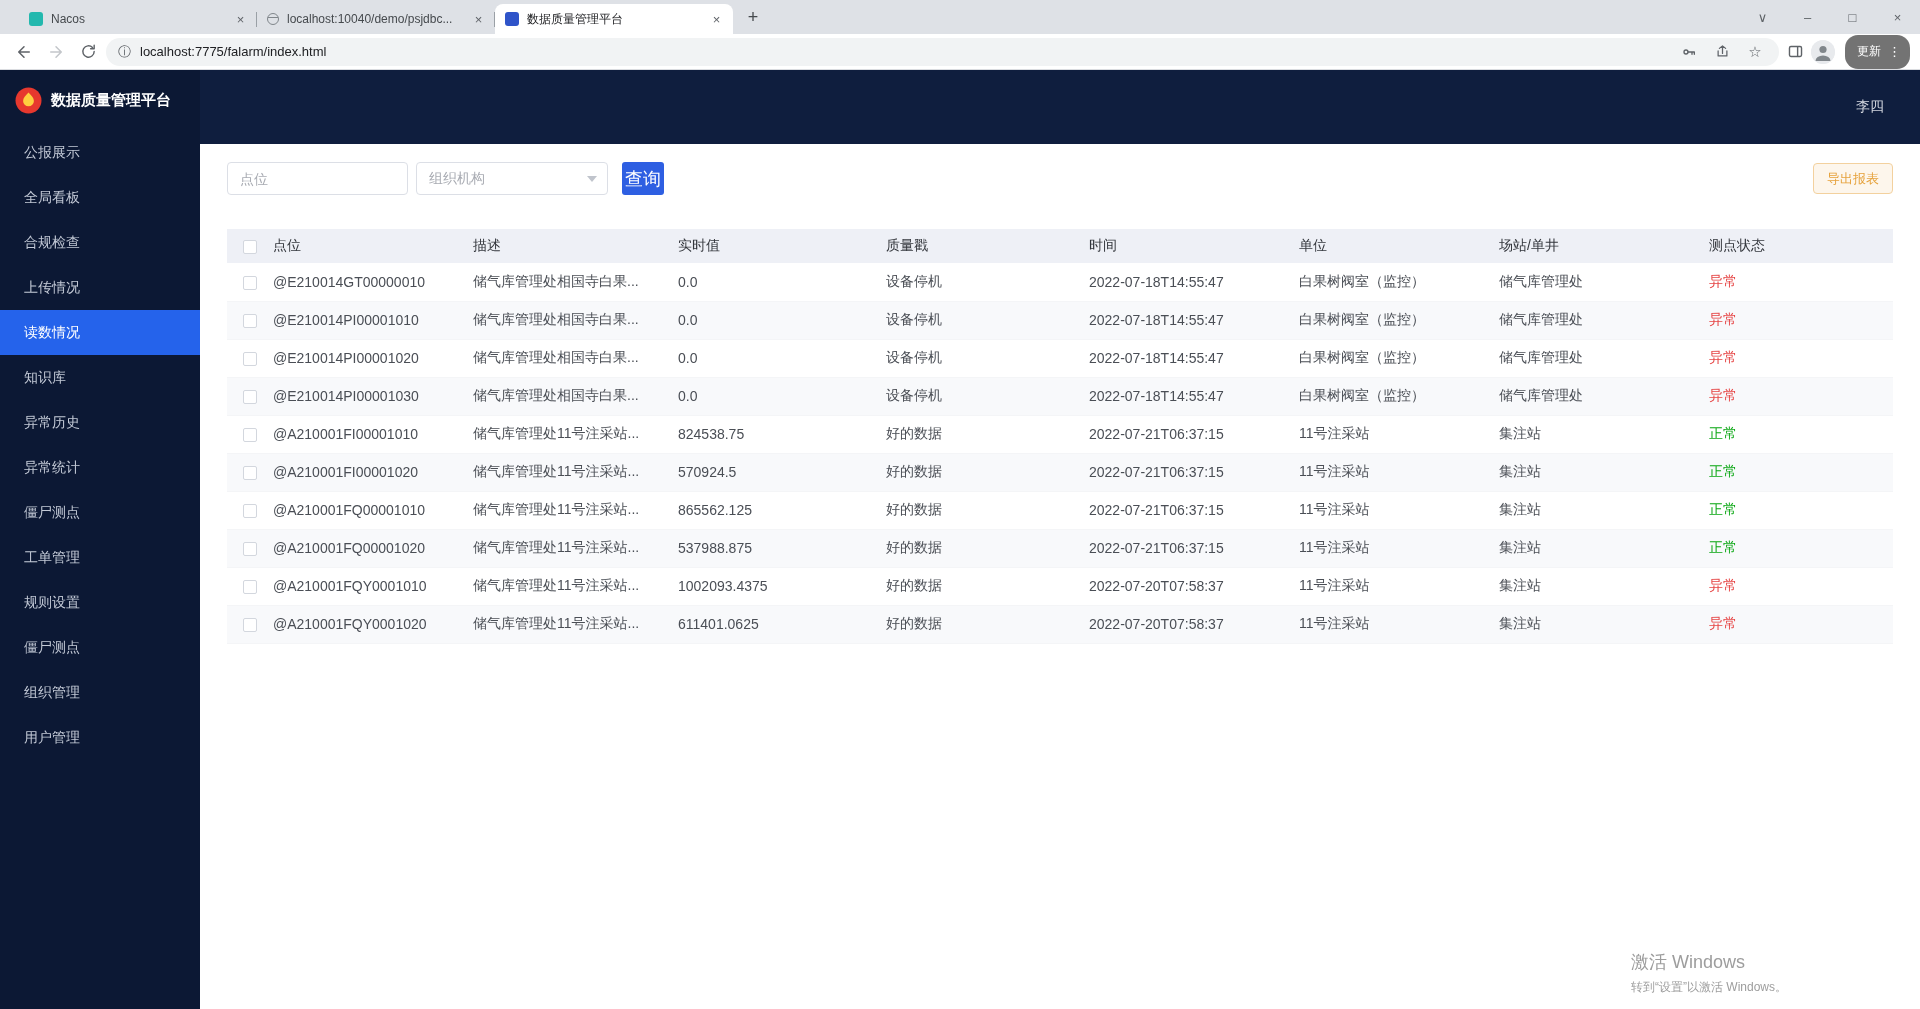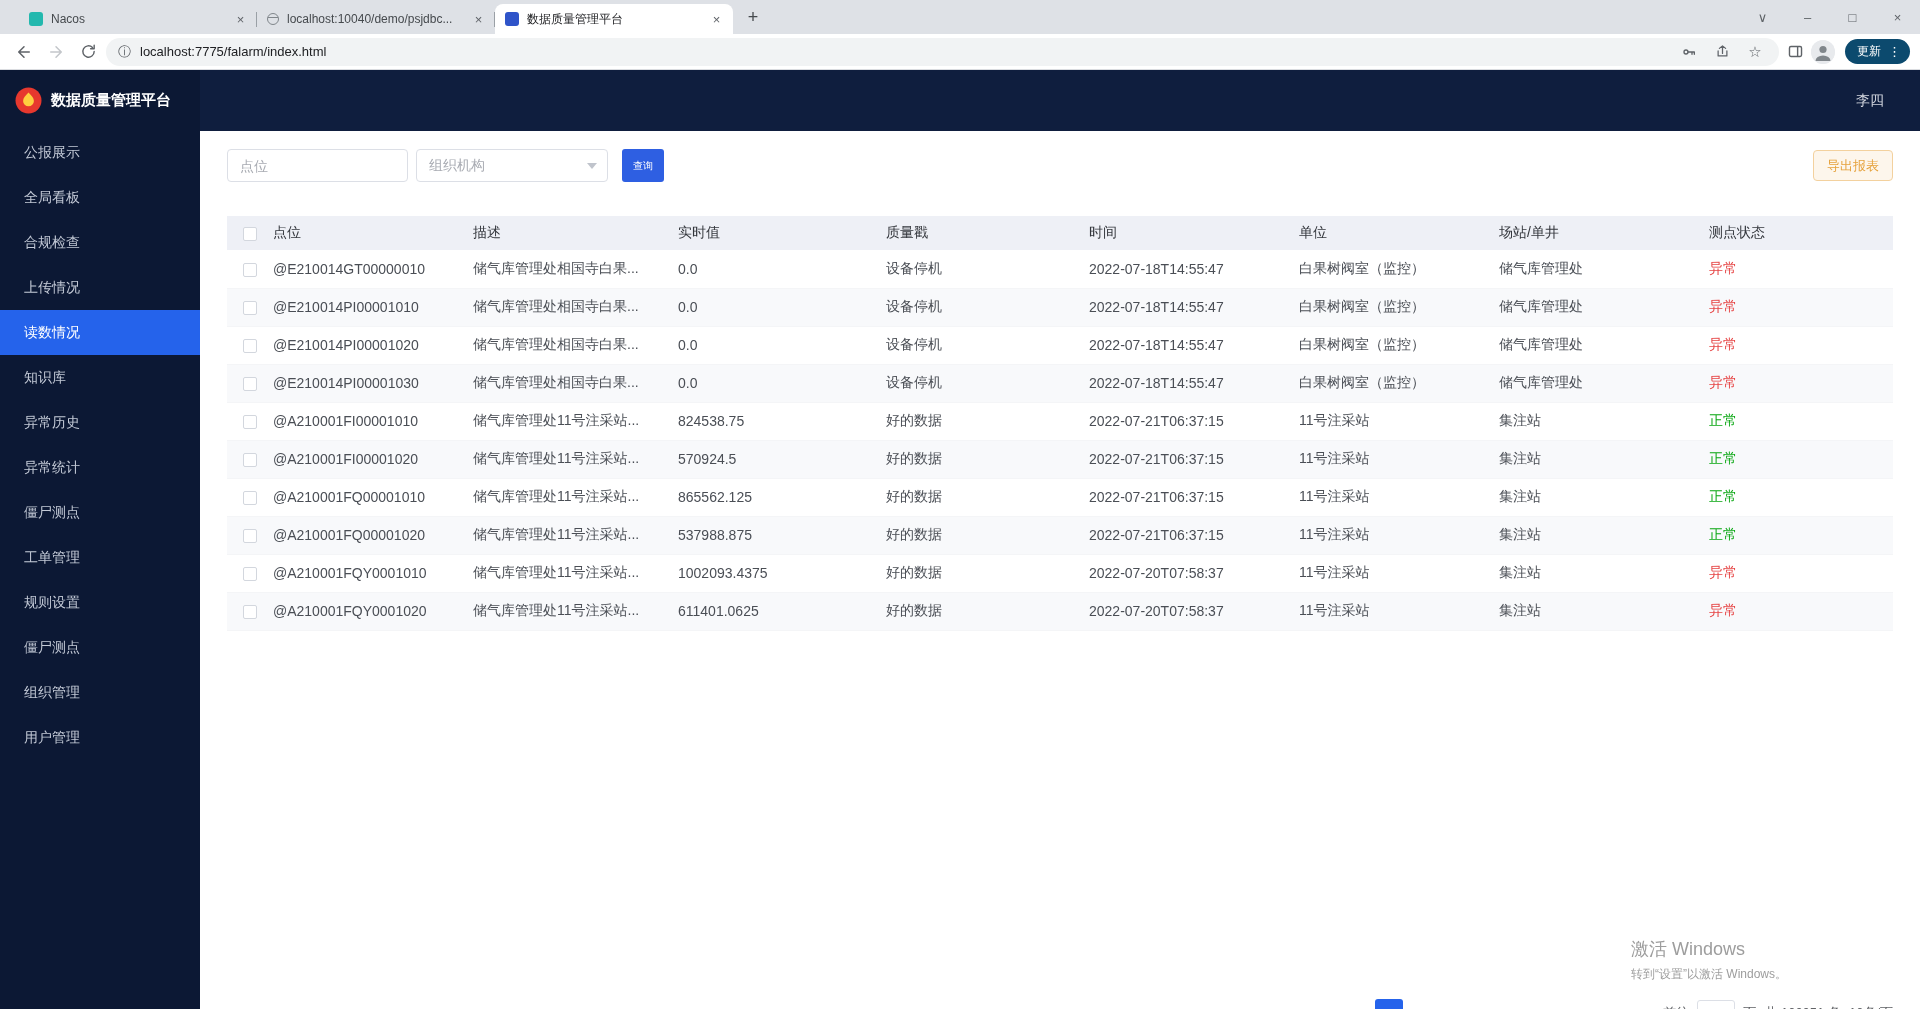--- a/index.html
+++ b/index.html
@@ -26,45 +26,45 @@
 
   .addrbar { height:36px; background:#fff; border-bottom:1px solid #dadce0; display:flex; align-items:center; padding:0 10px; gap:4px; flex-shrink:0; }
   .nav-btn { width:28px; height:28px; display:grid; place-items:center; color:#5f6368; cursor:pointer; flex-shrink:0; }
   .nav-btn.disabled { color:#c3c6ca; }
   .nav-btn svg { display:block; }
   .omnibox { flex:1; height:28px; background:#f1f3f4; border-radius:14px; display:flex; align-items:center; padding:0 12px; gap:9px; min-width:0; }
   .omnibox .info { color:#5f6368; font-size:13px; }
   .omnibox .url { flex:1; font-size:13px; color:#202124; white-space:nowrap; overflow:hidden; }
   .omni-icon { width:24px; height:24px; display:grid; place-items:center; color:#5f6368; flex-shrink:0; cursor:pointer; font-size:15px; }
   .avatar { width:24px; height:24px; border-radius:50%; background:#e8eaed; display:grid; place-items:center; overflow:hidden; cursor:pointer; }
-  .update-pill { height:25px; background:#0c4a6e; border-radius:13px; padding:0 9px 0 12px; display:flex; align-items:center; gap:7px;
+  .update-pill { height:34px; background:#737373; border-radius:13px; padding:0 9px 0 12px; display:flex; align-items:center; gap:7px;
                  color:#fff; font-size:12px; margin-left:6px; cursor:pointer; flex-shrink:0; }
   .update-pill .more { font-size:13px; }
 
   
   .page { display:flex; height:939px; }
   .sidebar { width:200px; background:#0c1834; flex-shrink:0; }
   .logo { height:60px; display:flex; align-items:center; gap:9px; padding-left:15px; color:#fff; font-size:15px; font-weight:bold; }
   .menu-item { height:45px; display:flex; align-items:center; padding-left:24px; font-size:14px; color:#c3c9d6; cursor:pointer; }
   .menu-item.active { background:#2563eb; color:#fff; }
 
   .main { flex:1; display:flex; flex-direction:column; min-width:0; }
-  .topbar { height:61px; background:#0f1e3e; display:flex; align-items:center; justify-content:flex-end;
+  .topbar { height:74px; background:#0f1e3e; display:flex; align-items:center; justify-content:flex-end;
             padding-right:36px; color:#d3d7df; font-size:14px; flex-shrink:0; }
   .content { flex:1; background:#fff; position:relative; padding:18px 27px 0; overflow:hidden; }
 
   .toolbar { display:flex; align-items:center; height:33px; }
   .text-input { width:181px; height:33px; border:1px solid #dcdfe6; border-radius:4px; padding:0 12px; font-size:14px; color:#606266; outline:none;
                 font-family:"Liberation Sans","DejaVu Sans",sans-serif; }
   .text-input::placeholder { color:#a8abb2; }
   .select { width:192px; height:33px; border:1px solid #dcdfe6; border-radius:4px; margin-left:8px; display:flex; align-items:center;
             padding:0 10px 0 12px; font-size:14px; color:#a8abb2; cursor:pointer; }
   .select .sel-text { flex:1; }
   .caret { width:0; height:0; border-left:5px solid transparent; border-right:5px solid transparent; border-top:6px solid #c0c4cc; }
-  .btn-search { width:42px; height:33px; margin-left:14px; background:#2e5fe2; color:#fff; border:none; border-radius:3px; font-size:10px; cursor:pointer;
+  .btn-search { width:42px; height:33px; margin-left:14px; background:#2e5fe2; color:#fff; border:none; border-radius:3px; font-size:18px; cursor:pointer;
                 font-family:"Liberation Sans","DejaVu Sans",sans-serif; }
   .btn-export { margin-left:auto; height:31px; padding:0 13px; background:#fdf6ec; border:1px solid #f3d19e; color:#e6a23c;
                 border-radius:4px; font-size:13px; cursor:pointer; font-family:"Liberation Sans","DejaVu Sans",sans-serif; }
 
   .table-wrap { margin-top:34px; }
   table { width:100%; border-collapse:collapse; table-layout:fixed; font-size:14px; color:#4a4e55; }
   th { background:#eef0f6; height:34px; text-align:left; font-weight:normal; color:#33363c; padding:0 4px 0 0; white-space:nowrap; overflow:hidden; }
   td { height:38px; padding:0 4px 0 0; white-space:nowrap; overflow:hidden; text-overflow:ellipsis; border-bottom:1px solid #f4f5f7; }
   tr.even td { background:#f8f9fb; }
   .c-cb { width:46px; text-align:center; padding:0; }

